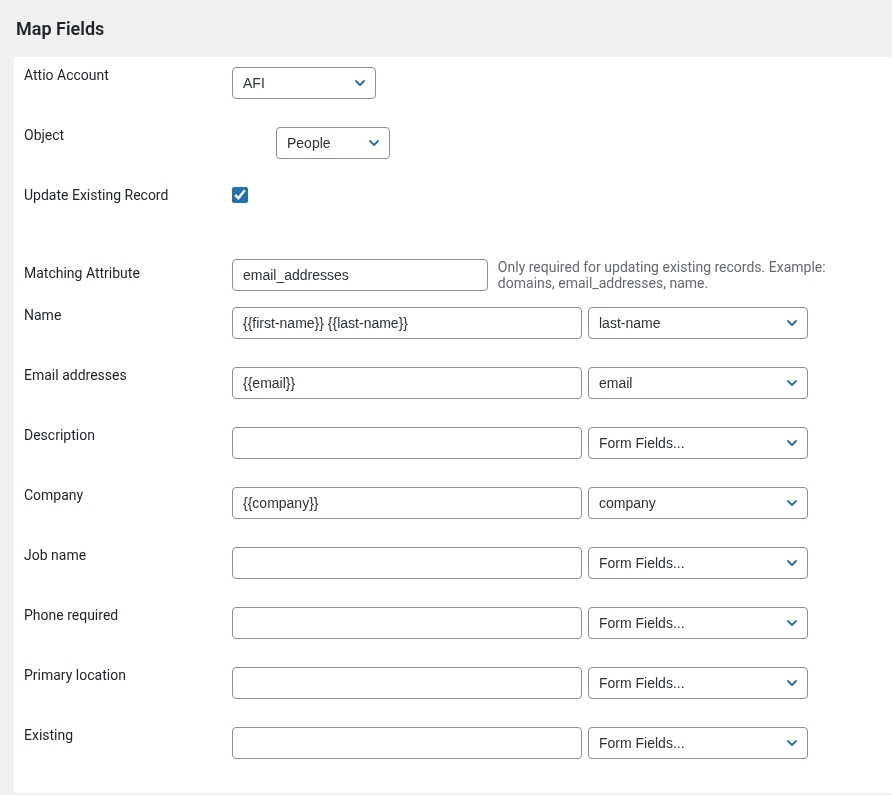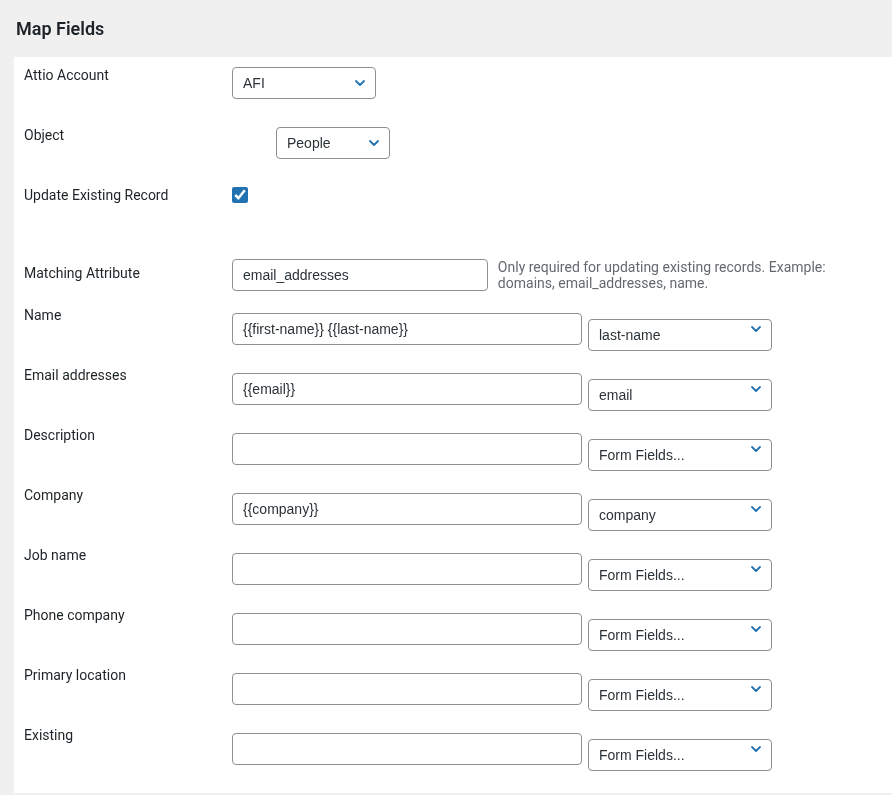--- a/index.html
+++ b/index.html
@@ -69,22 +69,21 @@
       line-height: 1.2;
     }
     .select-wrap.small select {
       width: 144px;
     }
     .select-wrap.smaller select {
       width: 114px;
       margin-left: 44px;
     }
     .select-wrap.wide select {
-      width: 184px;
-      margin-top: 12px;
+      width: 220px;
     }
     .chevron {
       position: absolute;
       right: 10px;
       top: 50%;
       transform: translateY(-50%);
       pointer-events: none;
       width: 12px;
       height: 12px;
     }
@@ -249,21 +248,21 @@
         <span class="chevron">
           <svg viewBox="0 0 12 12">
               <path d="M2 4 L6 8 L10 4" stroke="#2271b1" stroke-width="1.8" fill="none" stroke-linecap="round" stroke-linejoin="round"></path>
             </svg>
         </span>
       </div>
     </div>
   </div>
 
   <div class="row">
-    <div class="label-col">Phone company</div>
+    <div class="label-col">Phone required</div>
     <div class="control-col">
       <input type="text" value="" style="">
       <div class="select-wrap wide">
         <select>
           <option>Form Fields...</option>
         </select>
         <span class="chevron">
           <svg viewBox="0 0 12 12">
               <path d="M2 4 L6 8 L10 4" stroke="#2271b1" stroke-width="1.8" fill="none" stroke-linecap="round" stroke-linejoin="round"></path>
             </svg>

